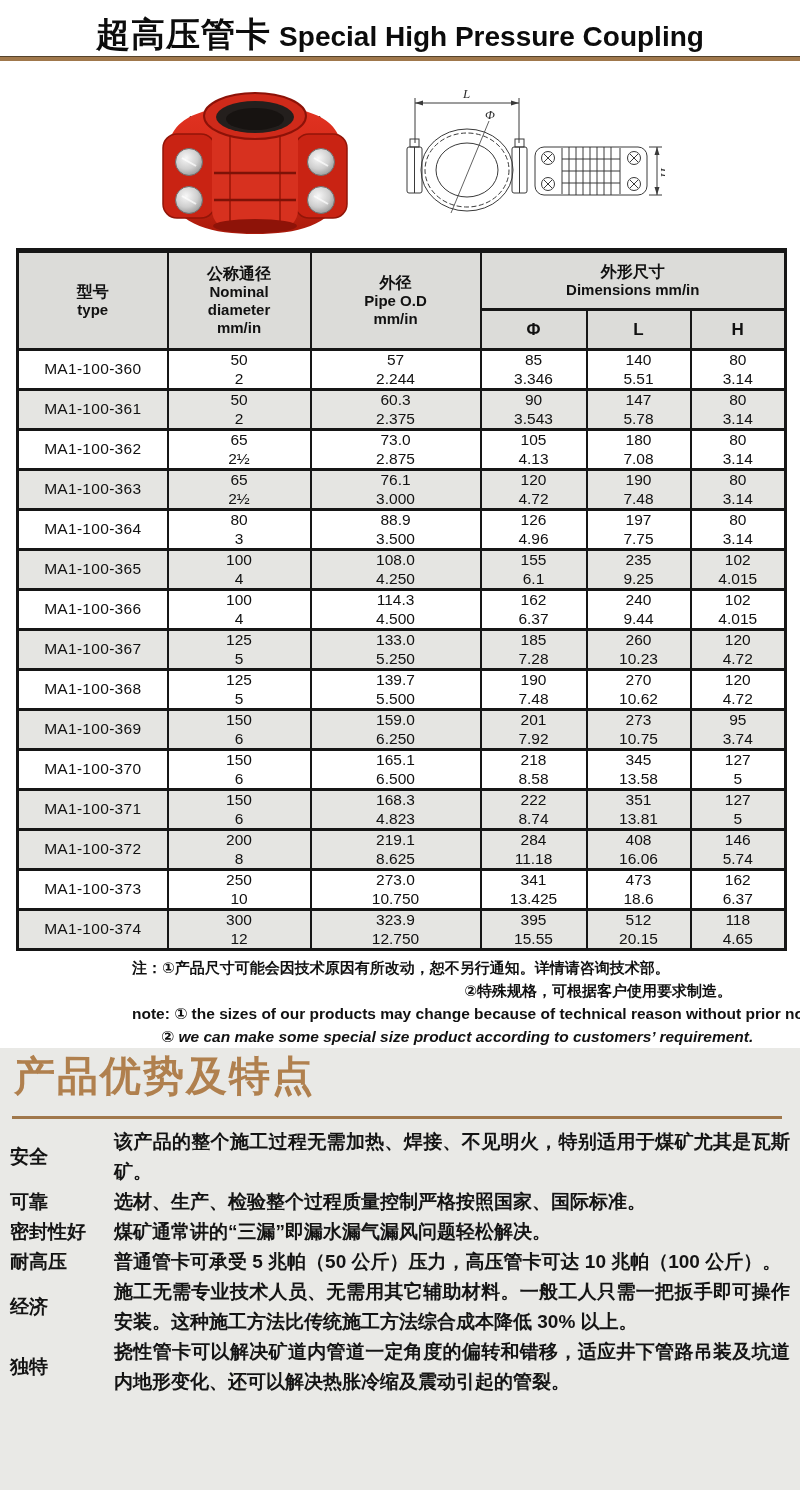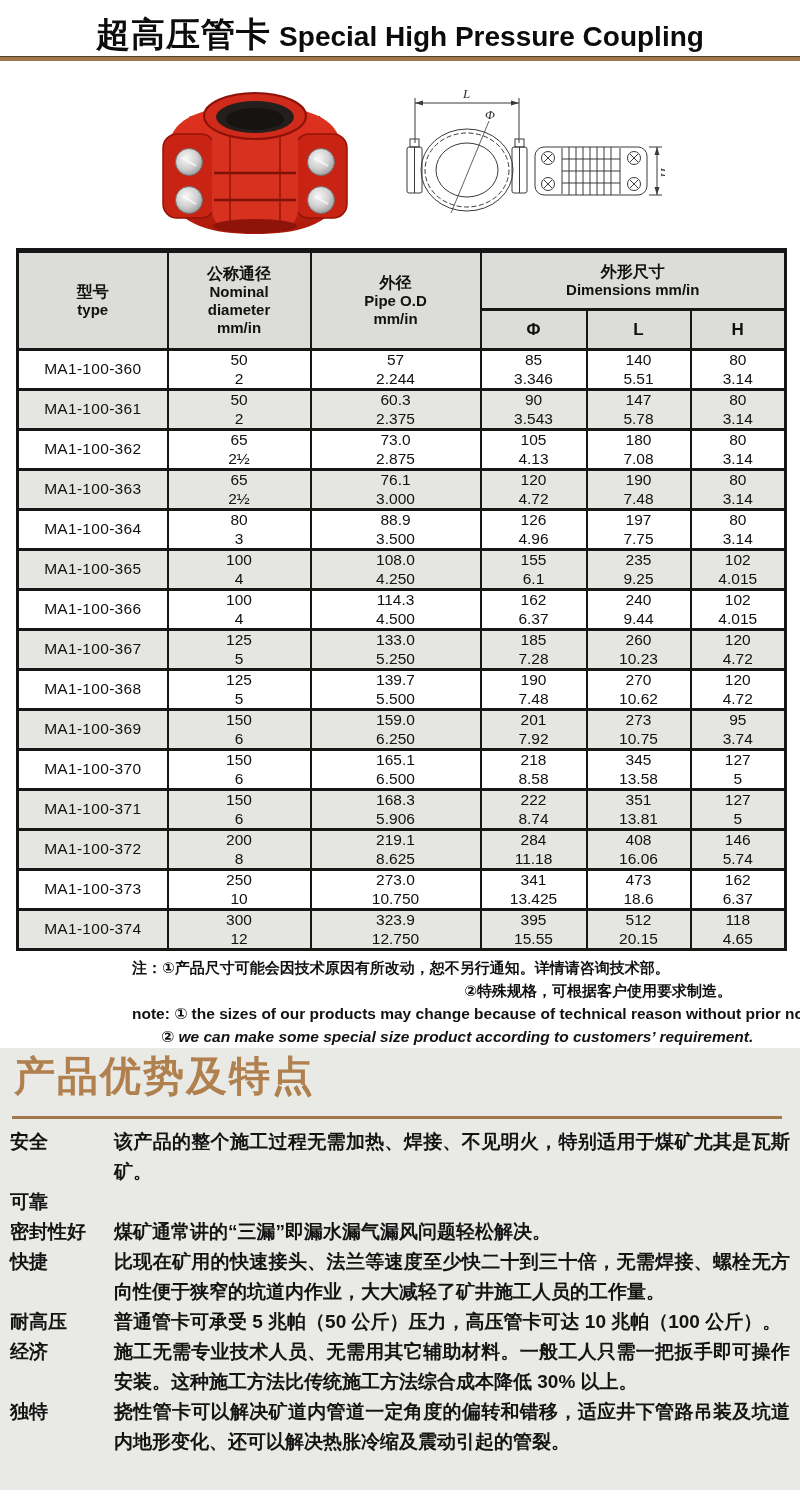--- a/index.html
+++ b/index.html
@@ -37,21 +37,21 @@
   .notes .ln{font-size:15px;line-height:23px;white-space:nowrap;}
   .notes .n2{padding-left:34px;text-align:right;}
   .notes .n3{font-size:15.5px;}
   .notes .n4{padding-left:29px;font-size:15.5px;font-style:italic;}
   
   .features{position:absolute;left:0;top:1048px;width:800px;height:442px;background:var(--sectionbg,#e9e9e6);}
   .features-title{margin:4px 0 16px 14px;font-size:41px;font-weight:bold;
     color:var(--banner,#b0804e);letter-spacing:2px;line-height:48px;}
   .features-rule{margin:4px 18px 0 12px;height:3px;background:var(--accent,#a0784c);}
   .feat-list{margin:8px 8px 0 8px;}
-  .feat{display:flex;align-items:flex-start;}
+  .feat{display:flex;align-items:center;}
   .feat-label{width:104px;flex:0 0 104px;padding-left:2px;font-size:19px;font-weight:bold;
     line-height:30px;white-space:nowrap;color:#141414;}
   .feat-text{flex:1;max-width:676px;font-size:19px;font-weight:bold;line-height:30px;color:#141414;
     text-align:justify;}
 </style>
 </head>
 <body>
 
 <div class="page-header">
   <span class="title-cn">超高压管卡</span><span class="title-en">Special High Pressure  Coupling</span>
@@ -480,21 +480,21 @@
       <tr class="shade">
         <td class="model">
           <div>MA1-100-371</div>
         </td>
         <td>
           <div>150</div>
           <div>6</div>
         </td>
         <td>
           <div>168.3</div>
-          <div>5.906</div>
+          <div>4.823</div>
         </td>
         <td>
           <div>222</div>
           <div>8.74</div>
         </td>
         <td>
           <div>351</div>
           <div>13.81</div>
         </td>
         <td>
@@ -590,28 +590,25 @@
 <div class="features">
   <div class="features-title">产品优势及特点</div>
   <div class="features-rule"></div>
   <div class="feat-list">
       <div class="feat">
         <div class="feat-label">安全</div>
         <div class="feat-text">该产品的整个施工过程无需加热、焊接、不见明火，特别适用于煤矿尤其是瓦斯矿。</div>
       </div>
       <div class="feat">
         <div class="feat-label">可靠</div>
+        <div class="feat-text">选材、生产、检验整个过程质量控制严格按照国家、国际标准。</div>
       </div>
       <div class="feat">
         <div class="feat-label">密封性好</div>
         <div class="feat-text">煤矿通常讲的“三漏”即漏水漏气漏风问题轻松解决。</div>
-      </div>
-      <div class="feat">
-        <div class="feat-label">快捷</div>
-        <div class="feat-text">比现在矿用的快速接头、法兰等速度至少快二十到三十倍，无需焊接、螺栓无方向性便于狭窄的坑道内作业，大大减轻了矿井施工人员的工作量。</div>
       </div>
       <div class="feat">
         <div class="feat-label">耐高压</div>
         <div class="feat-text">普通管卡可承受 5 兆帕（50 公斤）压力，高压管卡可达 10 兆帕（100 公斤）。</div>
       </div>
       <div class="feat">
         <div class="feat-label">经济</div>
         <div class="feat-text">施工无需专业技术人员、无需用其它辅助材料。一般工人只需一把扳手即可操作安装。这种施工方法比传统施工方法综合成本降低 30% 以上。</div>
       </div>
       <div class="feat">

